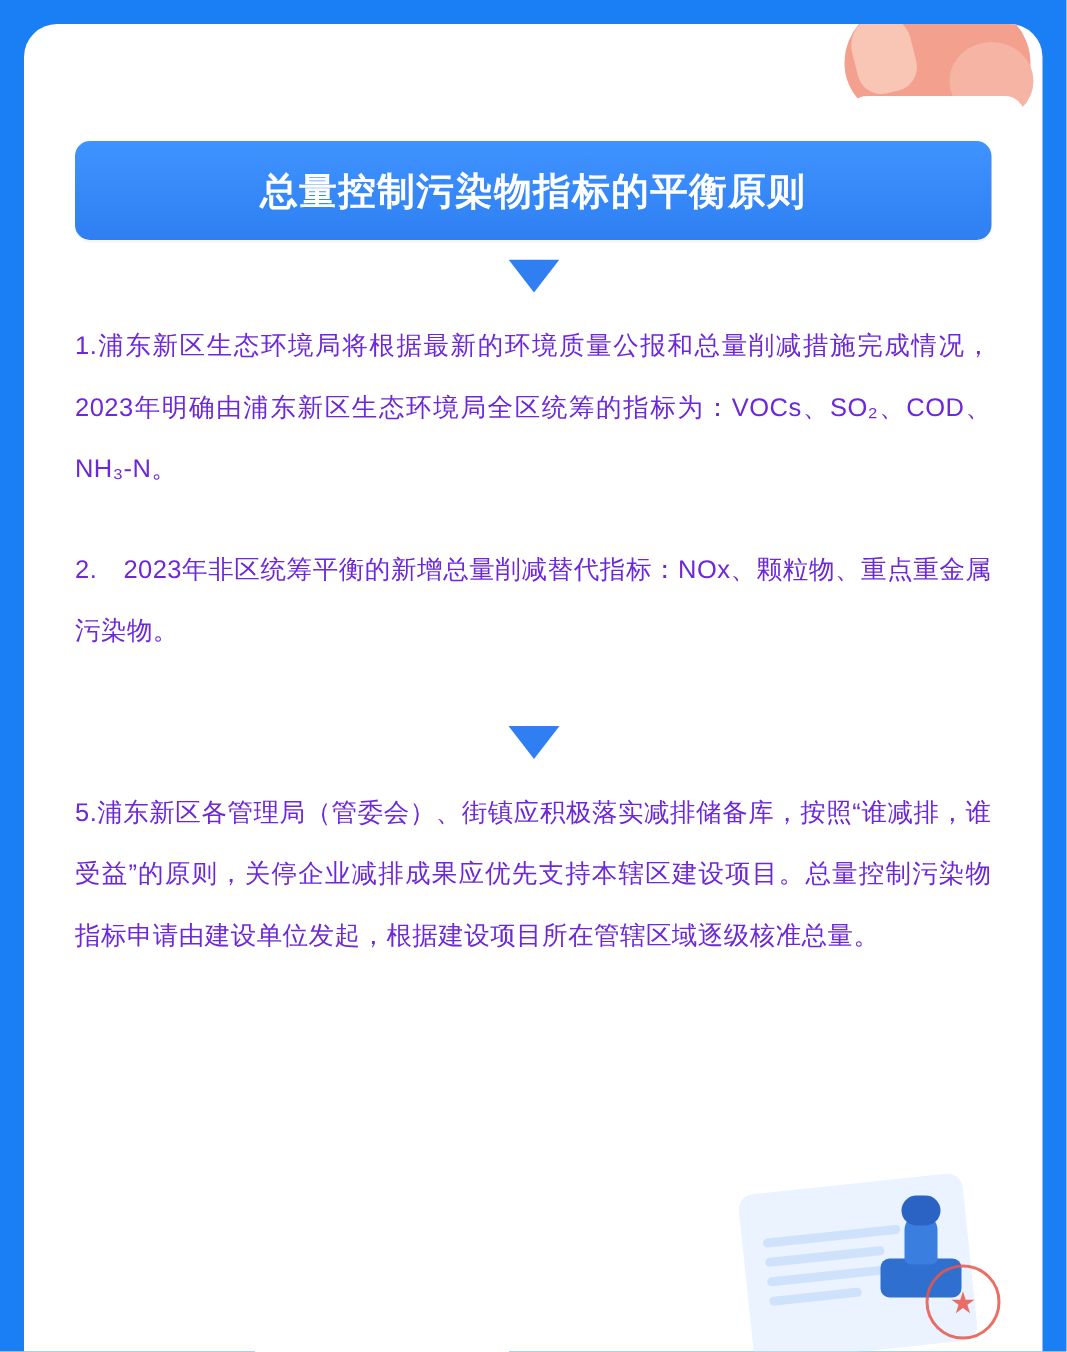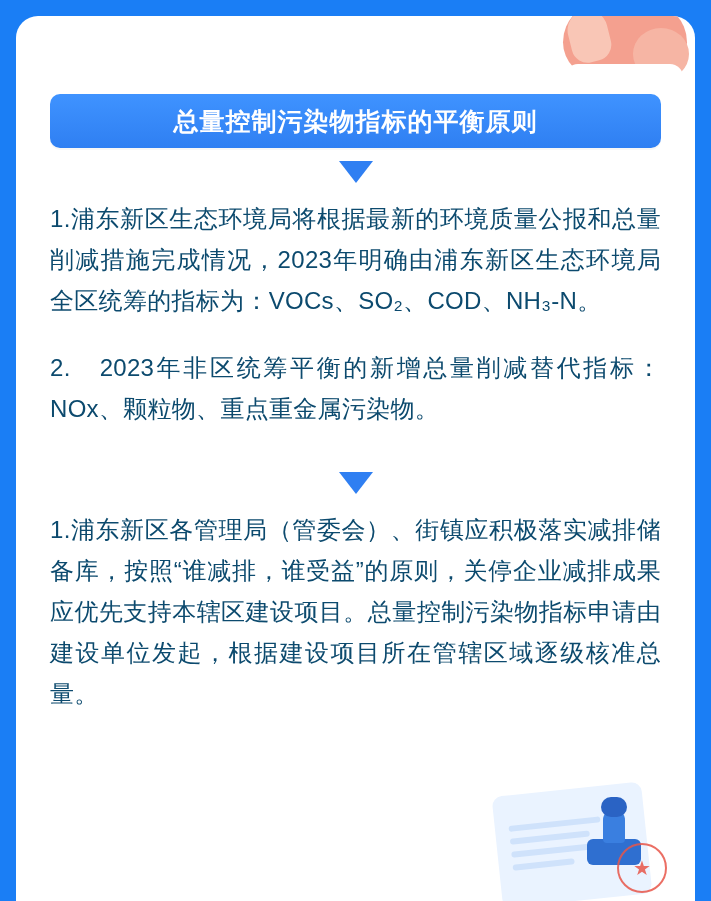--- a/index.html
+++ b/index.html
@@ -75,21 +75,21 @@
     position: relative;
     padding: 0 34px;
     box-sizing: border-box;
     width: 100%;
   }
 
   .banner {
     margin-top: 0;
     background: linear-gradient(180deg, #3f93ff 0%, #2f7ff2 100%);
     border-radius: 10px;
-    height: 54px;
+    height: 66px;
     display: flex;
     align-items: center;
     justify-content: center;
     box-shadow: 0 2px 0 rgba(0,0,0,0.03);
   }
   .banner-text {
     color: #ffffff;
     font-size: 25px;
     font-weight: bold;
     letter-spacing: 1px;
@@ -101,22 +101,22 @@
     justify-content: center;
     margin: 13px 0 9px 0;
   }
   .arrow {
     width: 34px;
     height: 22px;
     display: block;
   }
 
   .para {
-    color: #0c4a6e;
-    font-size: 24px;
+    color: #6d28d9;
+    font-size: 17px;
     line-height: 41px;
     letter-spacing: 0.3px;
     text-align: justify;
     margin: 0;
   }
   .para + .para {
     margin-top: 26px;
   }
   .block-gap-1 { height: 6px; }
   .block-gap-2 { height: 30px; }
@@ -233,21 +233,21 @@
 
 
     <div class="arrow-wrap">
       <svg class="arrow" viewBox="0 0 34 22">
         <path d="M0 0 H34 L17 22 Z" fill="#2f7ff2"></path>
       </svg>
     </div>
 
     <div class="block-gap-3"></div>
 
-    <p class="para">1.浦东新区各管理局（管委会）、街镇应积极落实减排储备库，按照“谁减排，谁受益”的原则，关停企业减排成果应优先支持本辖区建设项目。总量控制污染物指标申请由建设单位发起，根据建设项目所在管辖区域逐级核准总量。</p>
+    <p class="para">5.浦东新区各管理局（管委会）、街镇应积极落实减排储备库，按照“谁减排，谁受益”的原则，关停企业减排成果应优先支持本辖区建设项目。总量控制污染物指标申请由建设单位发起，根据建设项目所在管辖区域逐级核准总量。</p>
 
   </div>
 
   <div class="stamp-deco">
     <div class="stamp-card"></div>
     <div class="stamp-lines">
       <i style="width:92px"></i>
         <i style="width:80px"></i>
         <i style="width:88px"></i>
         <i style="width:62px"></i>

